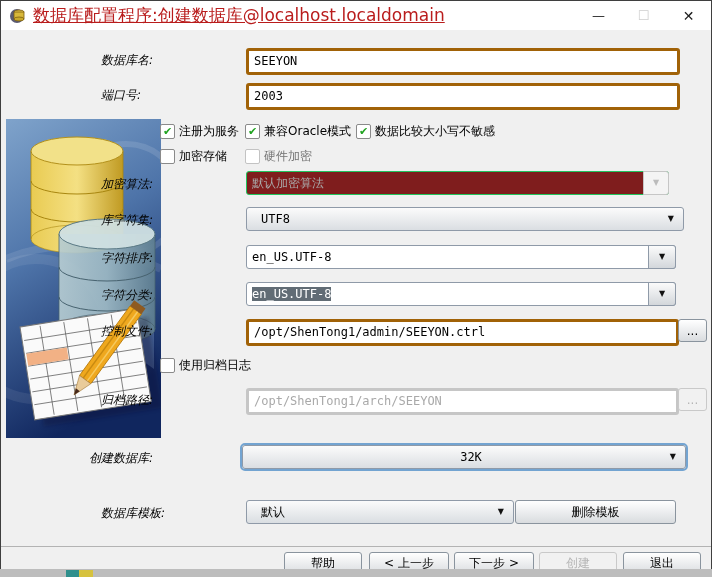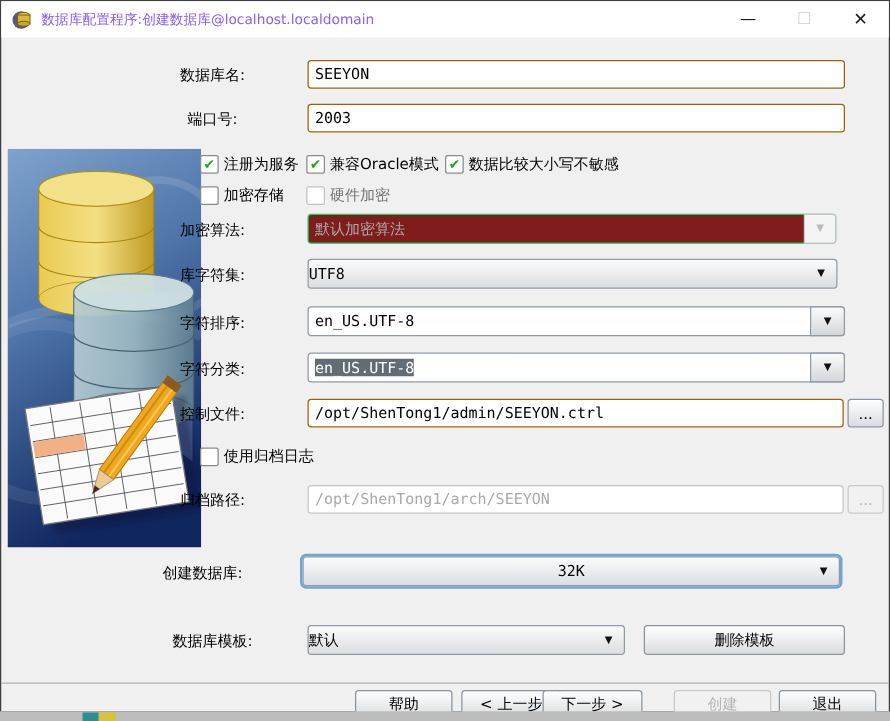--- a/index.html
+++ b/index.html
@@ -13,47 +13,47 @@
   .desktop-strip .c1{position:absolute;left:66px;top:1px;width:13px;height:7px;background:#2f8f8c;}
   .desktop-strip .c2{position:absolute;left:79px;top:1px;width:14px;height:7px;background:#d6c23e;}
 
   .window{
     position:absolute;left:0;top:0;width:710px;height:568px;
     border:1px solid #3f3f3f;background:#f0f0f0;
   }
   
   .titlebar{position:absolute;left:0;top:0;width:100%;height:29px;background:#ffffff;display:flex;align-items:center;}
   .title-icon{width:17px;height:17px;margin-left:8px;flex:0 0 auto;}
-  .title-text{margin-left:7px;font-size:11px;color:#8b5cf6;white-space:nowrap;}
+  .title-text{margin-left:7px;font-size:17px;color:#b91c1c;white-space:nowrap;text-decoration:underline;}
   .win-controls{margin-left:auto;display:flex;height:100%;}
   .win-btn{width:45px;height:100%;display:flex;align-items:center;justify-content:center;font-size:13px;color:#1a1a1a;}
   .win-btn.max{color:#cfcfcf;}
   .win-btn.close{font-size:14px;}
 
   
   .side-image{position:absolute;left:5px;top:118px;width:155px;height:319px;}
 
   
-  .lbl{position:absolute;left:100px;width:138px;text-align:center;white-space:nowrap;}
+  .lbl{position:absolute;left:100px;width:138px;text-align:left;white-space:nowrap;font-style:italic;}
   .lbl-wide{left:88px;width:146px;}
 
   
   .tf{
-    position:absolute;height:21px;background:#fff;border:1px solid #a16207;border-radius:3px;
+    position:absolute;height:21px;background:#fff;border:3px solid #a16207;border-radius:3px;
     padding:0 5px;line-height:21px;white-space:nowrap;overflow:hidden;
     font-family:"DejaVu Sans Mono","Liberation Mono",monospace;font-size:12px;
   }
   .tf.disabled{color:#a9a9a9;border-color:#c6c6c6;}
   .sel{background:#616c75;color:#fff;}
 
   
   .combo{
     position:absolute;height:22px;border:1px solid #8f9aa8;border-radius:3px;
     background:linear-gradient(#fbfbfb,#dadee2);
-    line-height:22px;padding-left:0;white-space:nowrap;
+    line-height:22px;padding-left:14px;white-space:nowrap;
     font-family:"DejaVu Sans Mono","Liberation Mono",monospace;
   }
   .combo .arr{position:absolute;right:9px;top:0;font-size:8px;line-height:22px;color:#111;font-family:"DejaVu Sans",sans-serif;}
   .combo.focused{outline:2px solid #73a4d1;outline-offset:0px;text-align:center;}
   .combo-edit{
     position:absolute;height:22px;background:#fff;border:1px solid #8f9aa8;border-radius:3px;
     line-height:22px;padding-left:5px;white-space:nowrap;
     font-family:"DejaVu Sans Mono","Liberation Mono",monospace;
   }
   .combo-edit .btn-arr{
@@ -278,21 +278,21 @@
   <div class="combo" style="left:245px;top:499px;width:252px">
     <span>默认</span>
     <span class="arr">▼</span>
   </div>
   <div class="btn" style="left:514px;top:499px;width:159px;height:22px">删除模板</div>
 
   <div class="sep"></div>
 
   <div class="btn" style="left:368px;top:551px;width:78px">&lt; 上一步</div>
   <div class="btn" style="left:283px;top:551px;width:76px">帮助</div>
-  <div class="btn" style="left:433px;top:551px;width:78px">下一步 &gt;</div>
+  <div class="btn" style="left:453px;top:551px;width:78px">下一步 &gt;</div>
   <div class="btn disabled" style="left:538px;top:551px;width:76px">创建</div>
   <div class="btn" style="left:622px;top:551px;width:76px">退出</div>
 
 </div>
 
 <div class="desktop-strip">
   <span class="c1"></span>
   <span class="c2"></span>
 </div>
 

